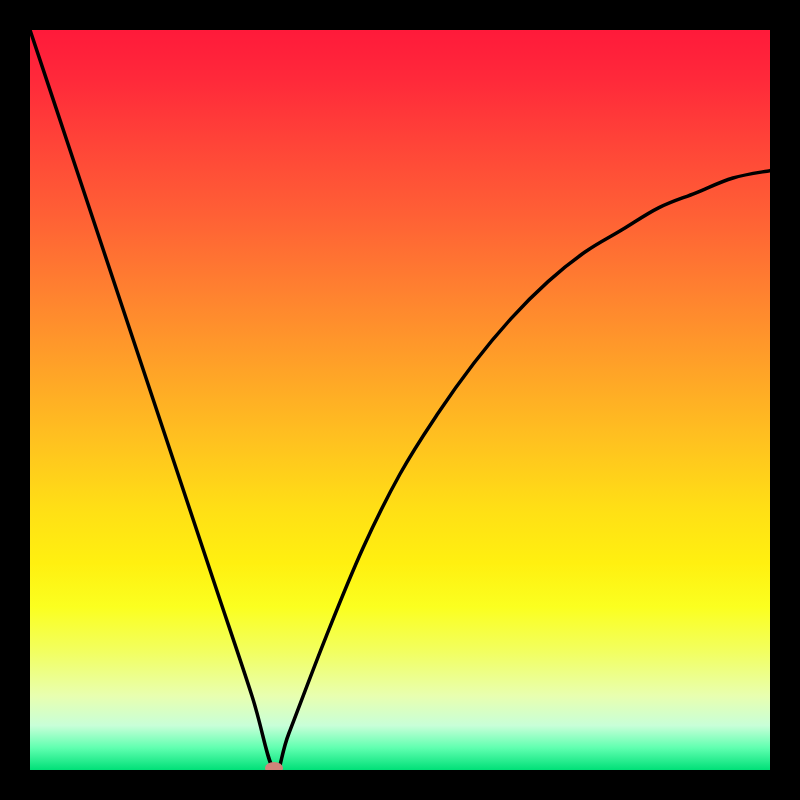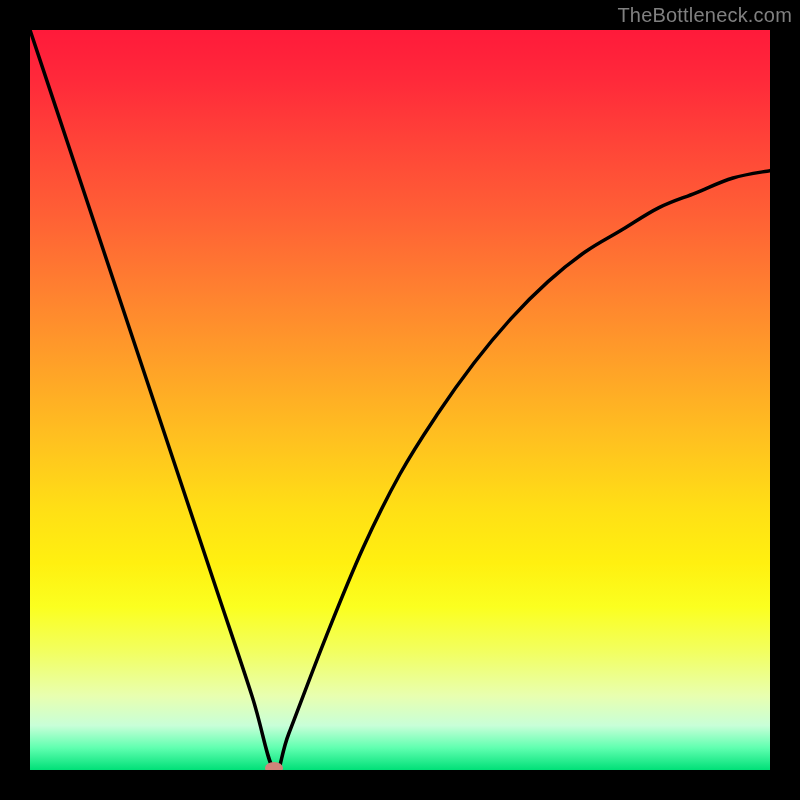--- a/index.html
+++ b/index.html
@@ -72,21 +72,20 @@
     height: 12px;
     background: #d0847a;
     border-radius: 50%;
   }
 </style>
 </head>
 <body>
 
 <div class="frame">
 
-  <div class="watermark">TheBottleneck.com</div>
 
   <div class="plot-area">
     <div class="gradient-bg"></div>
 
     <svg class="curve-svg" viewBox="0 0 740 740" preserveAspectRatio="none">
       <path id="curve-path" d="M 0 0 C 6.66 19.98, 23.68 71.03999999999999, 37 111 C 50.32 150.96, 60.68 182.04000000000002, 74 222 C 87.32 261.96, 97.68 293.03999999999996, 111 332.99999999999994 C 124.32 372.9599999999999, 134.68 404.03999999999996, 148 444 C 161.32 483.96000000000004, 171.68 515.04, 185 555 C 198.32 594.96, 211.344 632.7, 222 666 C 232.656 699.3, 237.54000000000002 733.34, 244.20000000000002 740 C 250.86 746.66, 249.67600000000002 726.976, 259 703 C 268.324 679.024, 282.68 640.0999999999999, 296 606.8 C 309.32 573.5, 319.68 547.304, 333 518 C 346.32 488.696, 356.68 467.976, 370 444 C 383.32 420.024, 393.68000000000006 404.78000000000003, 407.00000000000006 384.8 C 420.32000000000005 364.82, 430.68 350.3159999999999, 444 332.99999999999994 C 457.32 315.68399999999997, 467.68 303.252, 481 288.6 C 494.32 273.94800000000004, 504.68 263.58799999999997, 518 251.59999999999997 C 531.32 239.61199999999997, 541.68 231.32399999999998, 555 222 C 568.32 212.67600000000002, 578.68 207.79200000000006, 592 199.80000000000007 C 605.32 191.80800000000008, 615.68 184.26000000000005, 629 177.60000000000002 C 642.32 170.94, 652.68 168.12799999999996, 666 162.79999999999995 C 679.32 157.47199999999995, 689.68 151.996, 703 148 C 716.32 144.004, 733.34 141.93199999999993, 740 140.5999999999999" stroke="#000" stroke-width="3.5" fill="none" stroke-linecap="round" stroke-linejoin="round"></path>
     </svg>
 
     <div class="marker" id="marker" style="left: 235.2px; top: 732px;"></div>
   </div>

